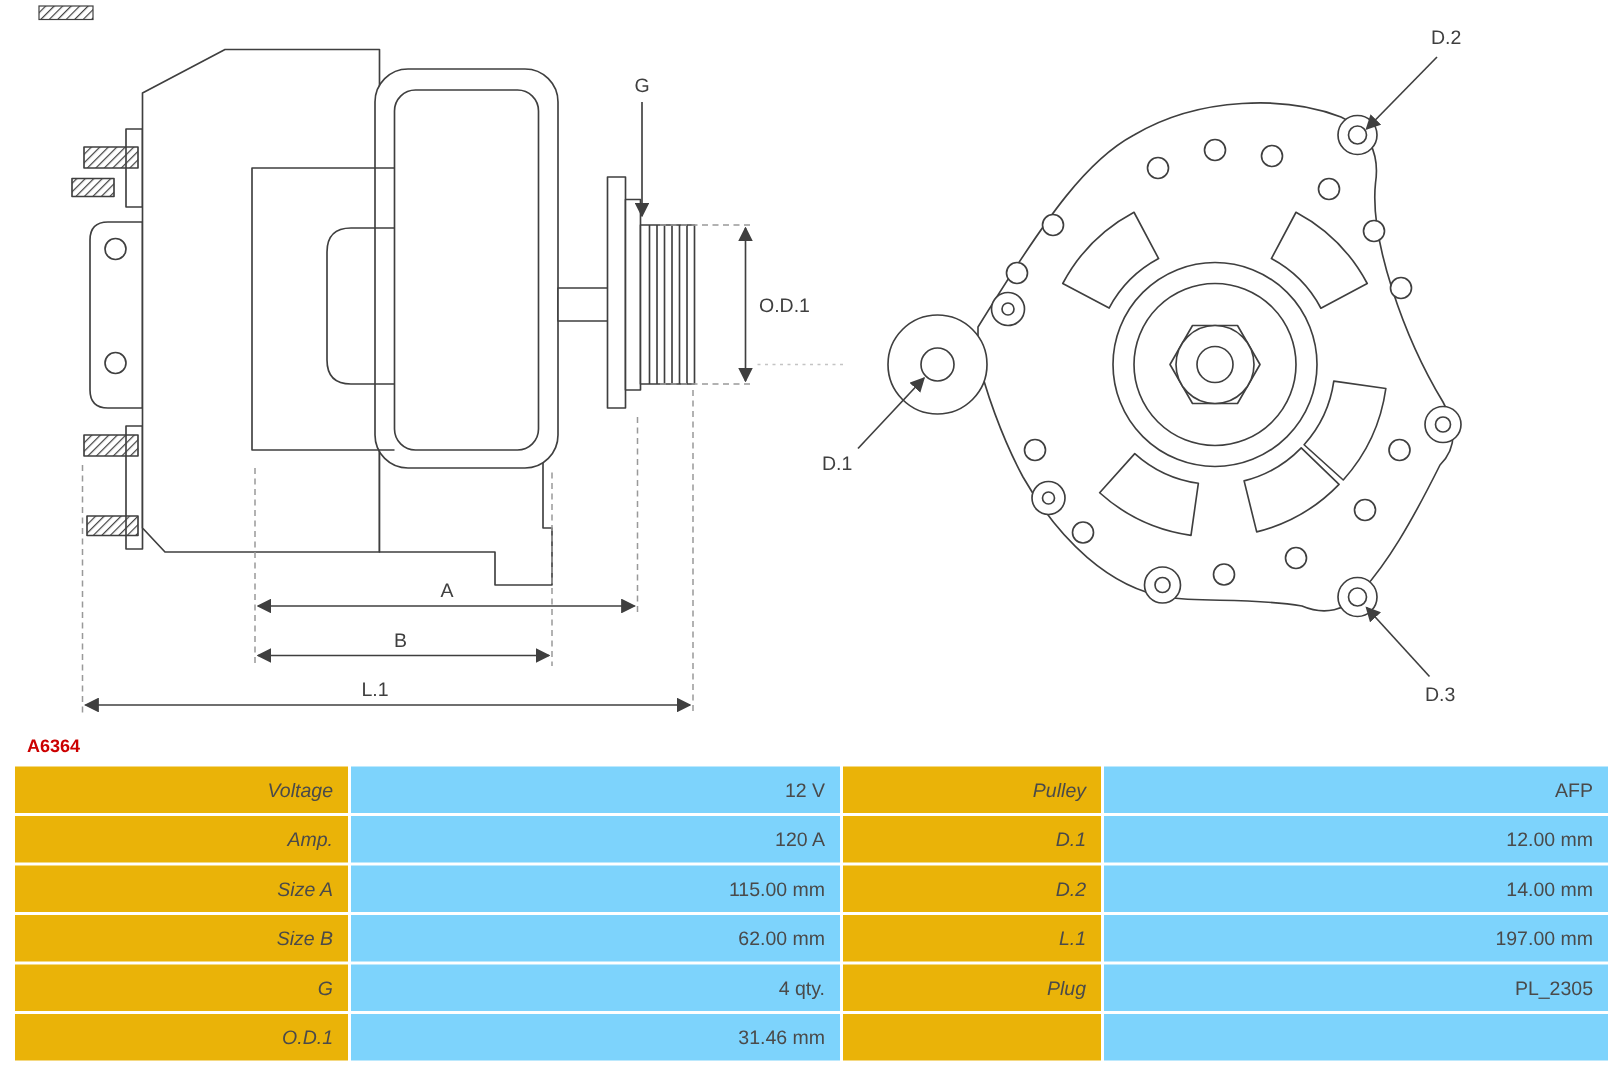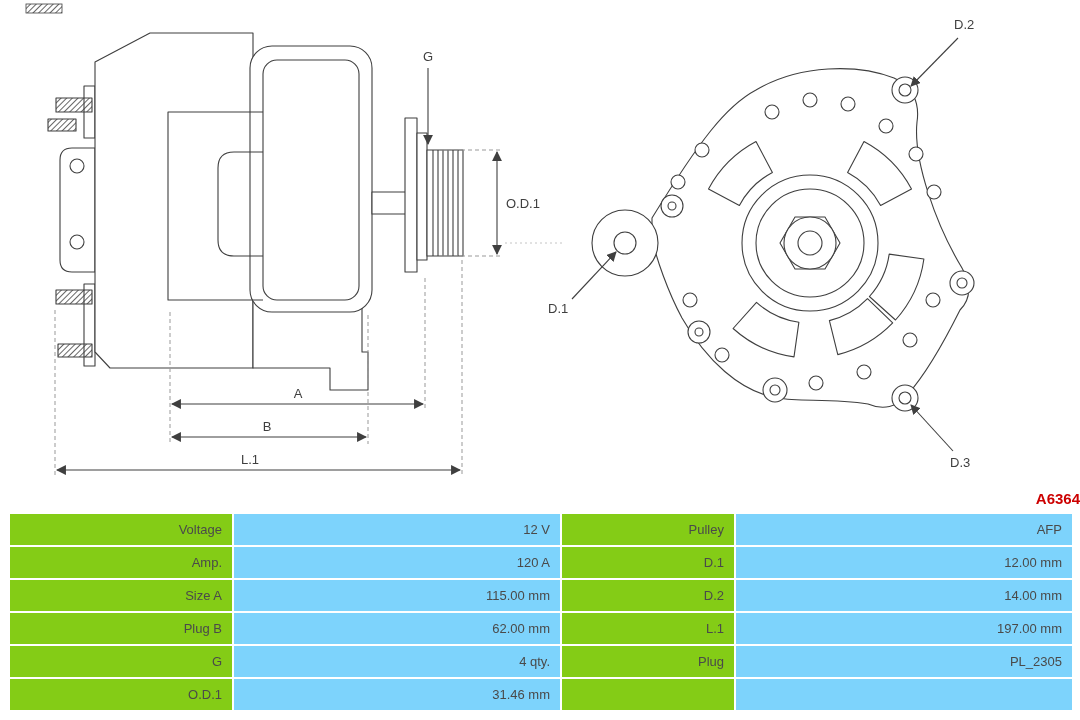--- a/index.html
+++ b/index.html
@@ -17,23 +17,22 @@
     display: block;
   }
   svg text {
     font-family: "Liberation Sans", sans-serif;
     font-size: 13px;
     fill: #3f3f3f;
   }
   .part-number {
     color: #cc0000;
     font-weight: bold;
-    font-size: 15px;
+    font-size: 12px;
     margin: 4px 0 7px 18px;
-    text-align: right;
   }
   .spec-table {
     margin-left: 10px;
     width: 1062px;
     display: flex;
     flex-direction: column;
     gap: 2px;
   }
   .spec-row {
     display: grid;
@@ -43,21 +42,21 @@
   }
   .cell {
     font-size: 13px;
     color: #4a4a4a;
     text-align: right;
     padding-right: 10px;
     line-height: 31px;
     box-sizing: border-box;
     overflow: hidden;
   }
-  .cell.lab { background: #84cc16; }
+  .cell.lab { background: #eab308; font-style: italic; }
   .cell.val { background: #7dd3fc; }
 </style>
 </head>
 <body>
 
 <svg class="diagram-area" viewBox="0 0 1080 486" xmlns="http://www.w3.org/2000/svg">
   <defs>
     <pattern id="hatch" width="4" height="4" patternUnits="userSpaceOnUse" patternTransform="rotate(45)">
       <line x1="0" y1="0" x2="0" y2="4" stroke="#3f3f3f" stroke-width="1.6"></line>
     </pattern>
@@ -219,21 +218,21 @@
     <div class="cell lab">D.1</div>
     <div class="cell val">12.00 mm</div>
   </div>
   <div class="spec-row">
     <div class="cell lab">Size A</div>
     <div class="cell val">115.00 mm</div>
     <div class="cell lab">D.2</div>
     <div class="cell val">14.00 mm</div>
   </div>
   <div class="spec-row">
-    <div class="cell lab">Plug B</div>
+    <div class="cell lab">Size B</div>
     <div class="cell val">62.00 mm</div>
     <div class="cell lab">L.1</div>
     <div class="cell val">197.00 mm</div>
   </div>
   <div class="spec-row">
     <div class="cell lab">G</div>
     <div class="cell val">4 qty.</div>
     <div class="cell lab">Plug</div>
     <div class="cell val">PL_2305</div>
   </div>

